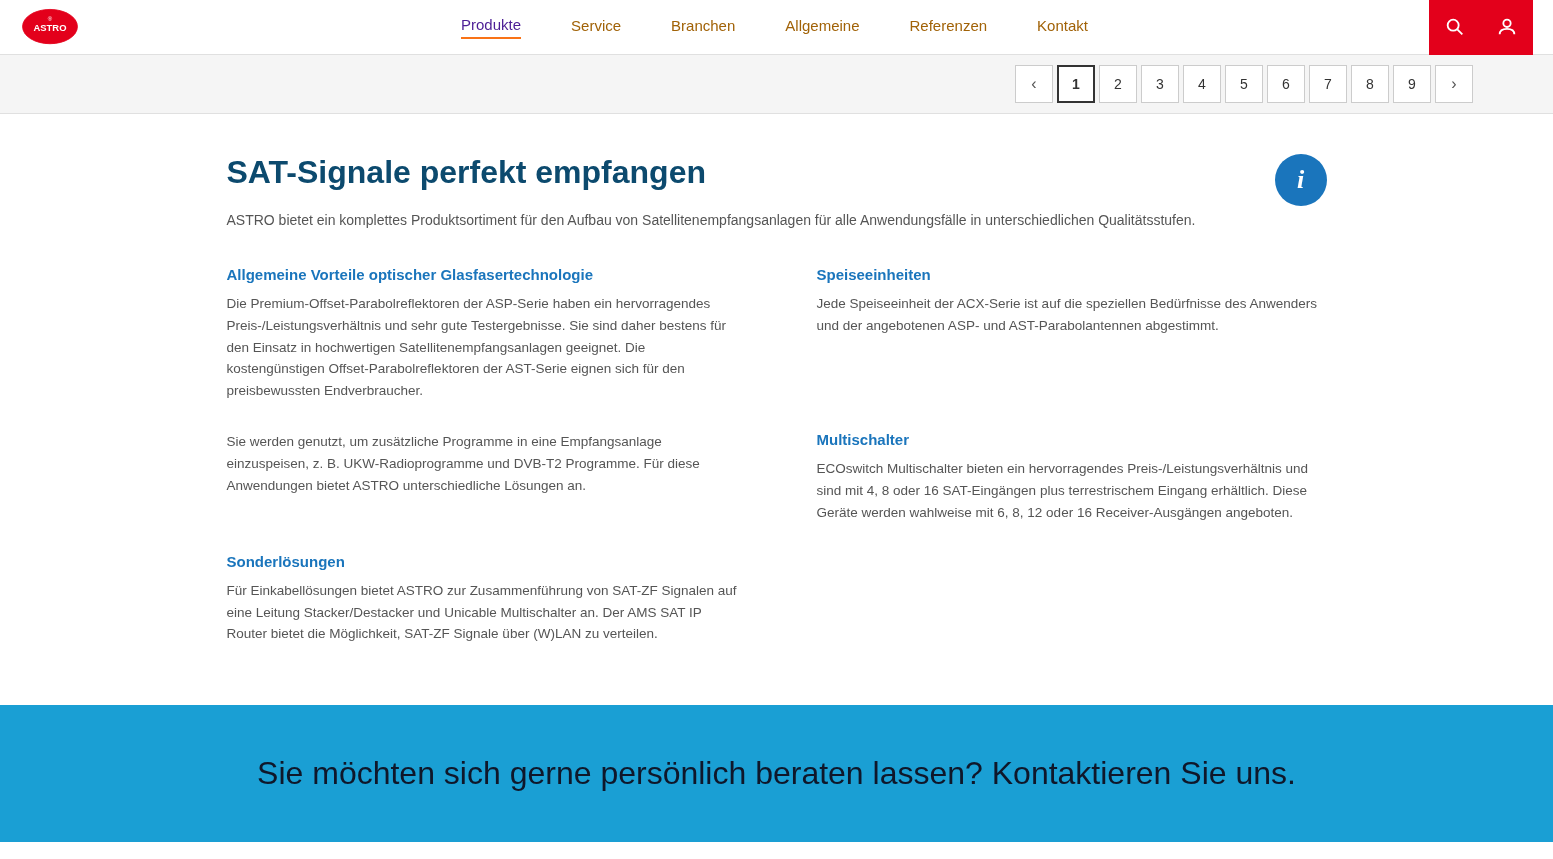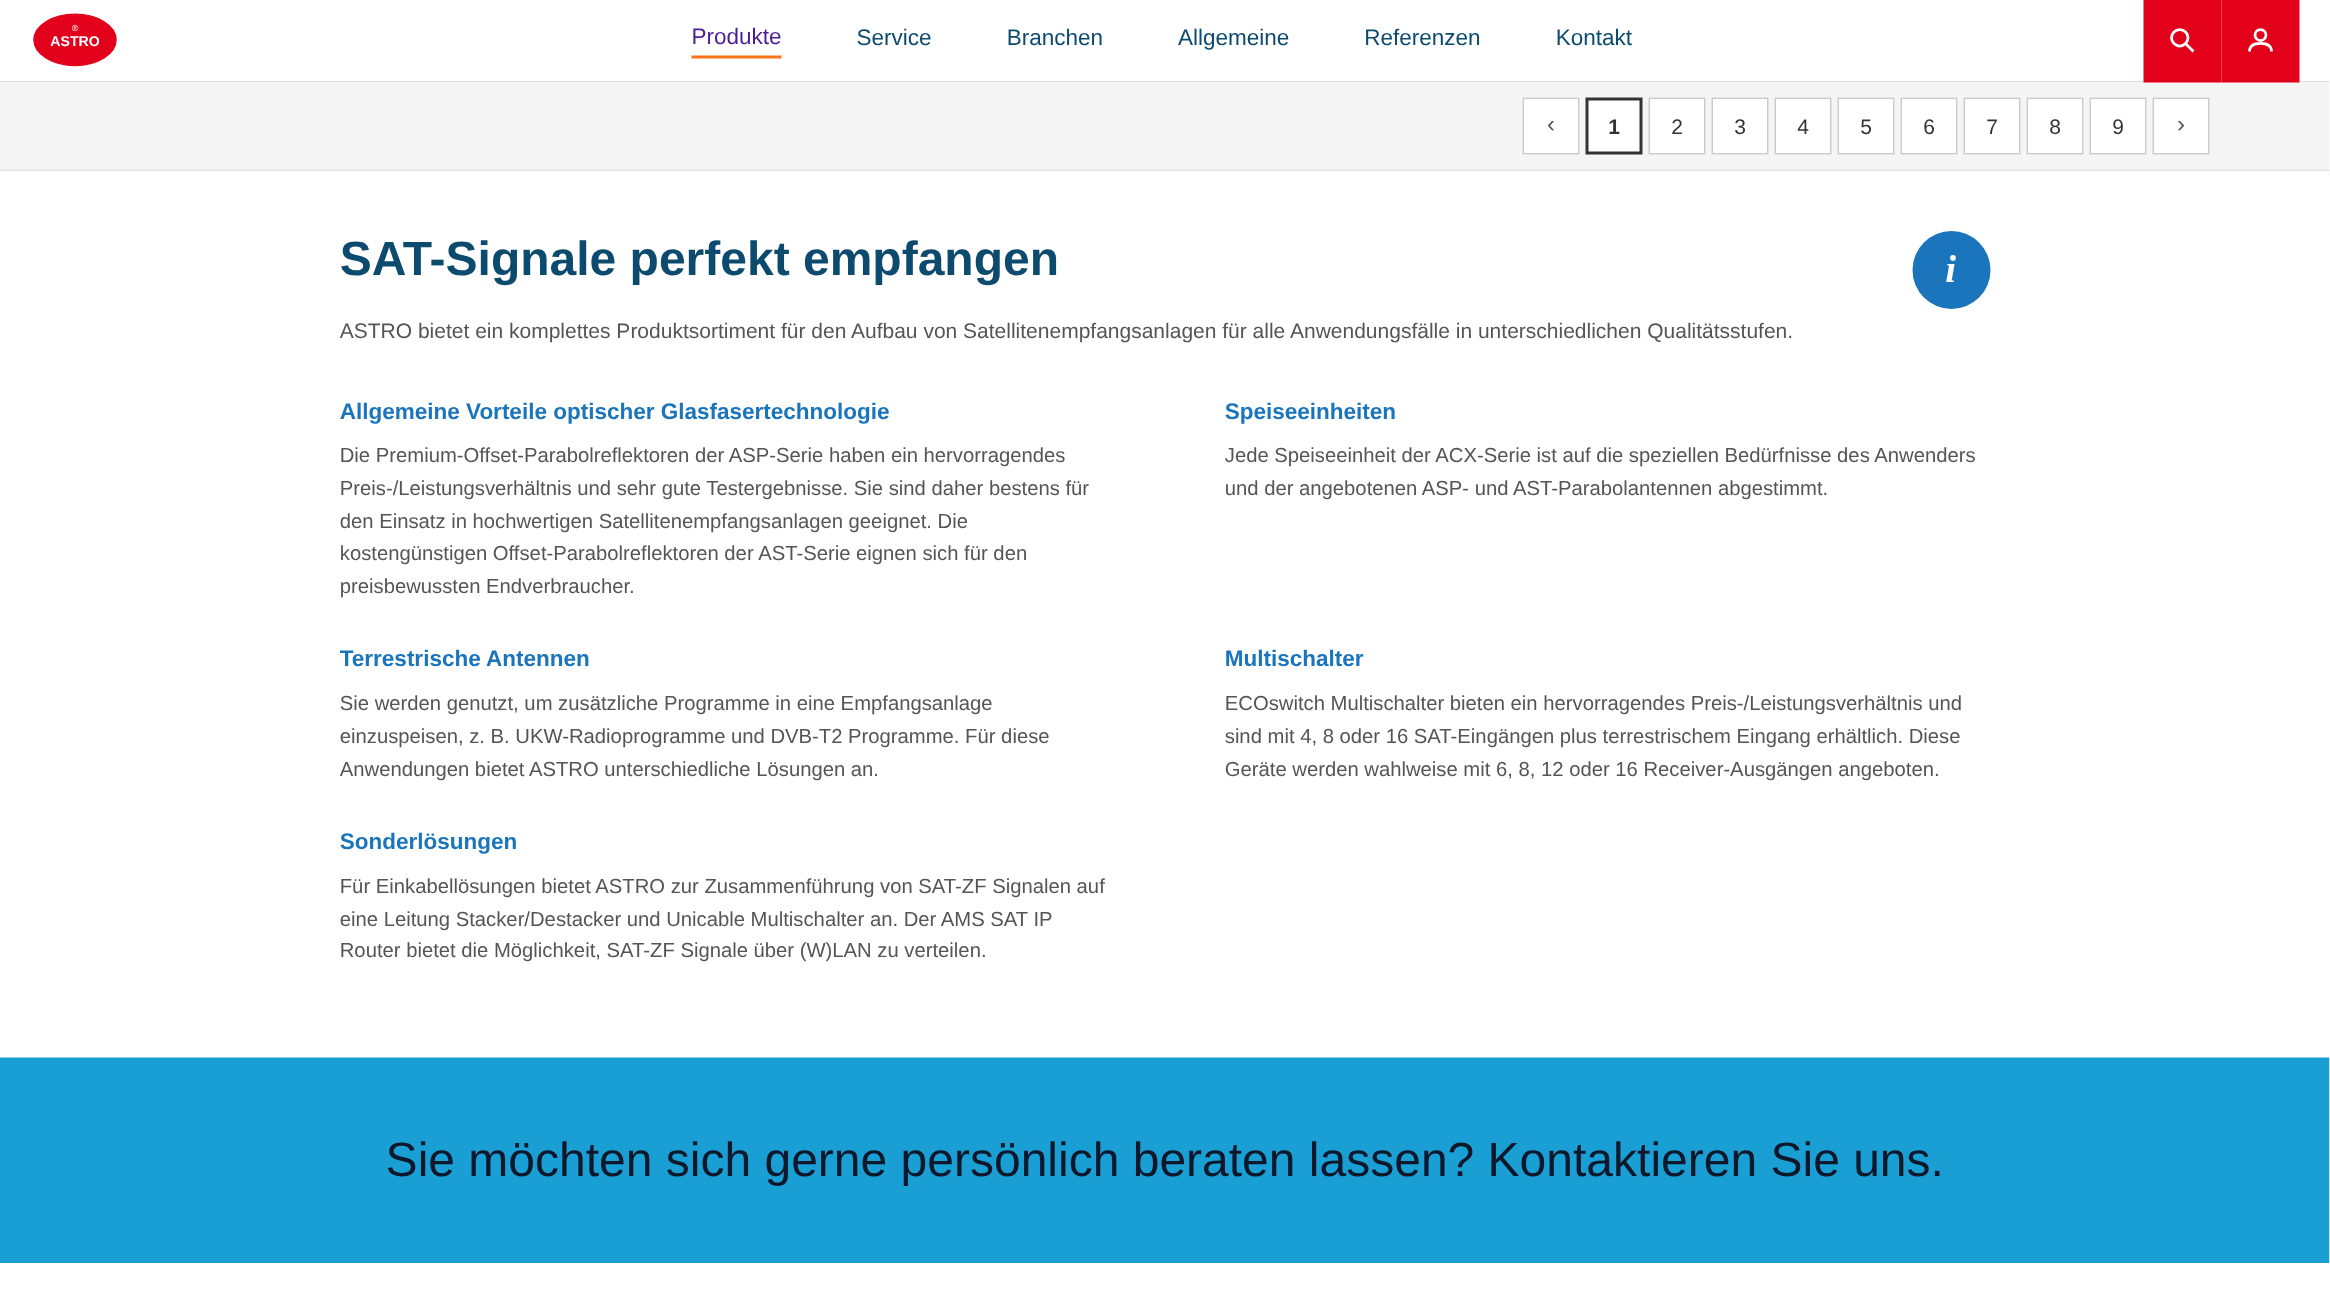--- a/index.html
+++ b/index.html
@@ -27,21 +27,21 @@
     .nav {
       flex: 1;
       display: flex;
       justify-content: center;
       align-items: center;
       gap: 50px;
     }
     .nav-item {
       font-size: 15px;
       font-weight: 500;
-      color: #0c4a6e;
+      color: #a16207;
       cursor: pointer;
       text-decoration: none;
       padding-bottom: 4px;
     }
     .nav-item.active {
       color: #4c1d95;
       border-bottom: 2px solid #f97316;
     }
     .header-actions {
       display: flex;
@@ -227,21 +227,20 @@
       <div class="block-title">Allgemeine Vorteile optischer Glasfasertechnologie</div>
       <p class="block-text">Die Premium-Offset-Parabolreflektoren der ASP-Serie haben ein hervorragendes Preis-/Leistungsverhältnis und sehr gute Testergebnisse. Sie sind daher bestens für den Einsatz in hochwertigen Satellitenempfangsanlagen geeignet. Die kostengünstigen Offset-Parabolreflektoren der AST-Serie eignen sich für den preisbewussten Endverbraucher.</p>
     </div>
 
     <div class="content-block">
       <div class="block-title">Speiseeinheiten</div>
       <p class="block-text">Jede Speiseeinheit der ACX-Serie ist auf die speziellen Bedürfnisse des Anwenders und der angebotenen ASP- und AST-Parabolantennen abgestimmt.</p>
     </div>
 
     <div class="content-block">
-      <div class="block-title">Terrestrische Antennen</div>
       <p class="block-text">Sie werden genutzt, um zusätzliche Programme in eine Empfangsanlage einzuspeisen, z. B. UKW-Radioprogramme und DVB-T2 Programme. Für diese Anwendungen bietet ASTRO unterschiedliche Lösungen an.</p>
     </div>
 
 
     <div class="content-block">
       <div class="block-title">Multischalter</div>
       <p class="block-text">ECOswitch Multischalter bieten ein hervorragendes Preis-/Leistungsverhältnis und sind mit 4, 8 oder 16 SAT-Eingängen plus terrestrischem Eingang erhältlich. Diese Geräte werden wahlweise mit 6, 8, 12 oder 16 Receiver-Ausgängen angeboten.</p>
     </div>
 
     <div class="content-block">

